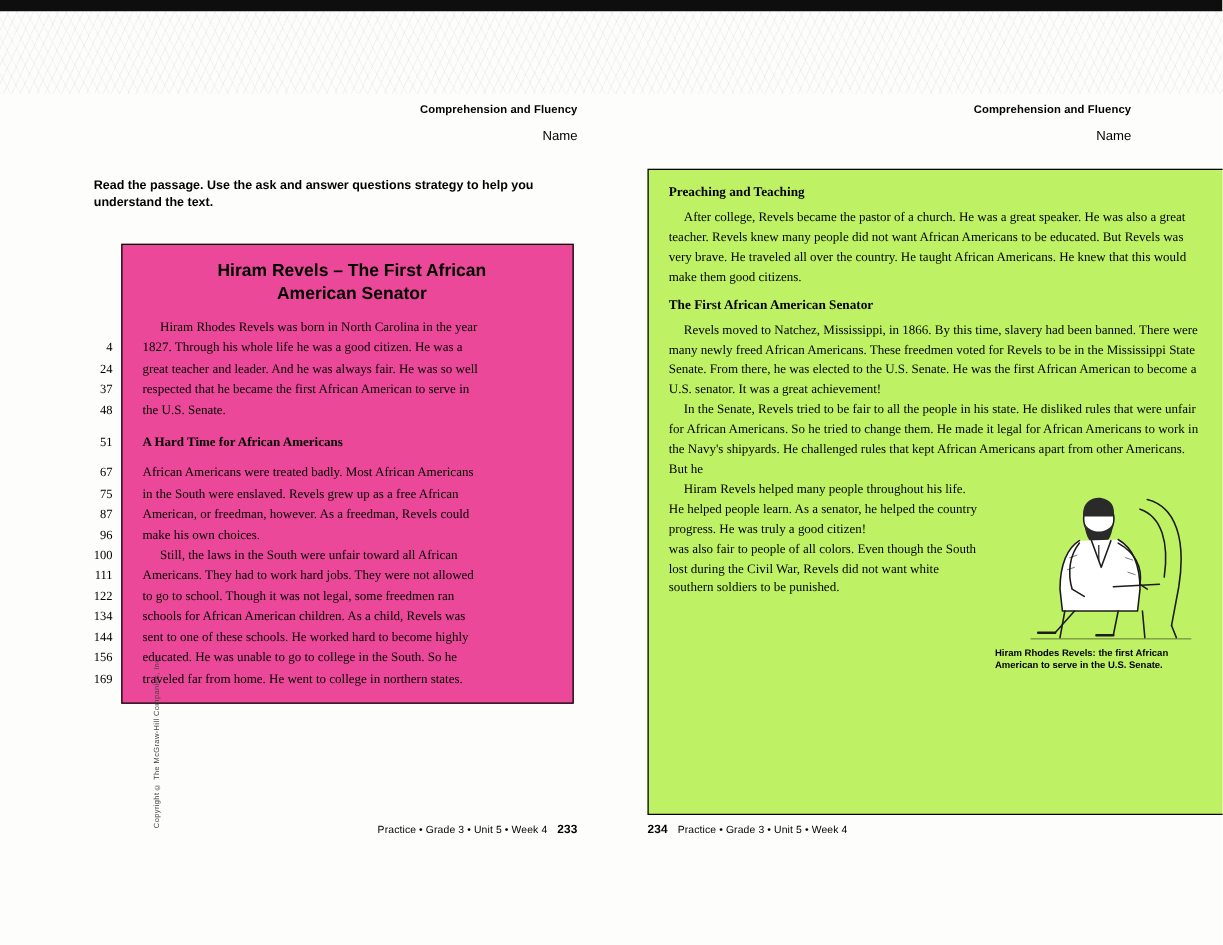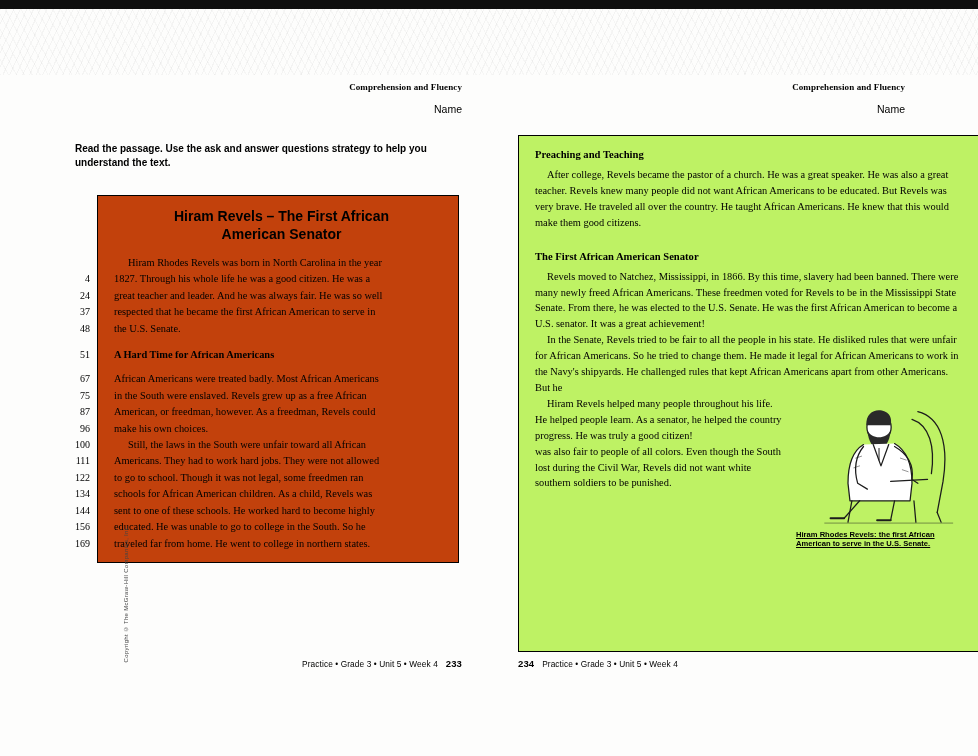--- a/index.html
+++ b/index.html
@@ -21,41 +21,41 @@
     position: absolute; top: 9px; left: 0; width: 978px; height: 66px;
     background:
       repeating-linear-gradient(115deg, rgba(70,70,70,0.05) 0 1px, transparent 1px 6px),
       repeating-linear-gradient(62deg, rgba(70,70,70,0.04) 0 1px, transparent 1px 7px);
   }
   .col { position: absolute; top: 82px; width: 387px; }
   .col-left { left: 75px; }
   .col-right { left: 518px; }
 
   .page-header {
-    text-align: right; font-weight: bold; font-size: 9px; letter-spacing: 0.1px; font-family: Liberation Serif, serif;
+    text-align: right; font-weight: bold; font-size: 9px; letter-spacing: 0.1px;
   }
   .name-row {
     display: flex; align-items: flex-end; margin-top: 11px;
     font-size: 10.5px;
     flex-direction: column;
   }
   .name-rule {
     flex: 1; border-bottom: 1px solid #000; margin-left: 6px; height: 12px;
   }
   .instructions {
     margin-top: 26px; font-weight: bold; font-size: 10px; line-height: 14px;
     width: 352px;
   }
 
   
   .passage-wrap {
     margin-top: 25px; margin-left: 22px; width: 362px;
     border: 1px solid #000; box-sizing: border-box;
     padding: 12px 9px 10px 16px;
-    background: #c2410c;
+    background: #ec4899;
   }
   .passage-title {
     text-align: center; font-weight: bold; font-size: 14px; line-height: 17.5px;
     margin-bottom: 12px; font-family: "Liberation Sans", sans-serif;
   }
   .p-line {
     position: relative; font-family: "Liberation Serif", serif;
     font-size: 10.4px; line-height: 16.4px; white-space: nowrap;
   }
   .p-line.indent { text-indent: 14px; }
@@ -69,21 +69,21 @@
   
   .content-box {
     margin-top: 19px; width: 462px; min-height: 517px; box-sizing: border-box;
     border: 1px solid #000; padding: 13px 15px 14px 16px; background: #bef264;
   }
   .content-box::after { content: ""; display: block; clear: both; }
   .rp-heading {
     font-family: "Liberation Serif", serif; font-weight: bold; font-size: 10.6px;
     margin: 0 0 7px 0;
   }
-  .rp-heading.second { margin-top: 20px; }
+  .rp-heading.second { margin-top: 8px; }
   .rp-para {
     font-family: "Liberation Serif", serif; font-size: 10.4px; line-height: 15.9px;
     margin: 0; text-indent: 12px;
   }
   .rp-para.no-indent { text-indent: 0; }
   .wrap-zone { margin-top: 0; }
   .revels-figure {
     float: right; width: 168px; margin: 2px 0 2px 10px;
   }
   .revels-figure svg { display: block; width: 168px; height: 128px; }
@@ -163,21 +163,21 @@
 
     <div class="content-box">
       <div class="rp-heading">Preaching and Teaching</div>
       <p class="rp-para">After college, Revels became the pastor of a church. He was a great speaker. He was also a great teacher. Revels knew many people did not want African Americans to be educated. But Revels was very brave. He traveled all over the country. He taught African Americans. He knew that this would make them good citizens.</p>
 
       <div class="rp-heading second">The First African American Senator</div>
       <p class="rp-para">Revels moved to Natchez, Mississippi, in 1866. By this time, slavery had been banned. There were many newly freed African Americans. These freedmen voted for Revels to be in the Mississippi State Senate. From there, he was elected to the U.S. Senate. He was the first African American to become a U.S. senator. It was a great achievement!</p>
       <p class="rp-para">In the Senate, Revels tried to be fair to all the people in his state. He disliked rules that were unfair for African Americans. So he tried to change them. He made it legal for African Americans to work in the Navy's shipyards. He challenged rules that kept African Americans apart from other Americans. But he</p>
 
       <div class="wrap-zone">
-        <figure class="revels-figure" style="margin:2px 0 18px 10px; padding:0;text-decoration:underline;">
+        <figure class="revels-figure" style="margin:2px 0 18px 10px; padding:0;">
           <svg viewBox="0 0 170 132">
             <g stroke="#1c1c1c" fill="none" stroke-width="1.3" stroke-linecap="round" stroke-linejoin="round">
               <path d="M124 14 C148 20 156 48 150 86 L144 118"></path>
               <path d="M118 22 C136 28 142 50 138 78"></path>
               <ellipse cx="84" cy="30" rx="12.5" ry="14.5" fill="#ffffff"></ellipse>
               <path d="M71 28 C70 14 82 10 90 14 C97 17 97 24 96 28 Z" fill="#2a2a2a" stroke="none"></path>
               <path d="M72 33 C73 46 78 52 84 52 C90 52 95 46 96 33 C92 43 76 43 72 33 Z" fill="#2a2a2a" stroke="none"></path>
               <path d="M68 48 C58 54 52 68 52 88 L54 106 L116 106 L118 88 C118 68 112 54 100 47" fill="#ffffff"></path>
               <path d="M78 48 L86 70 L94 48"></path>
               <path d="M84 52 L84 64" stroke-width="1"></path>

